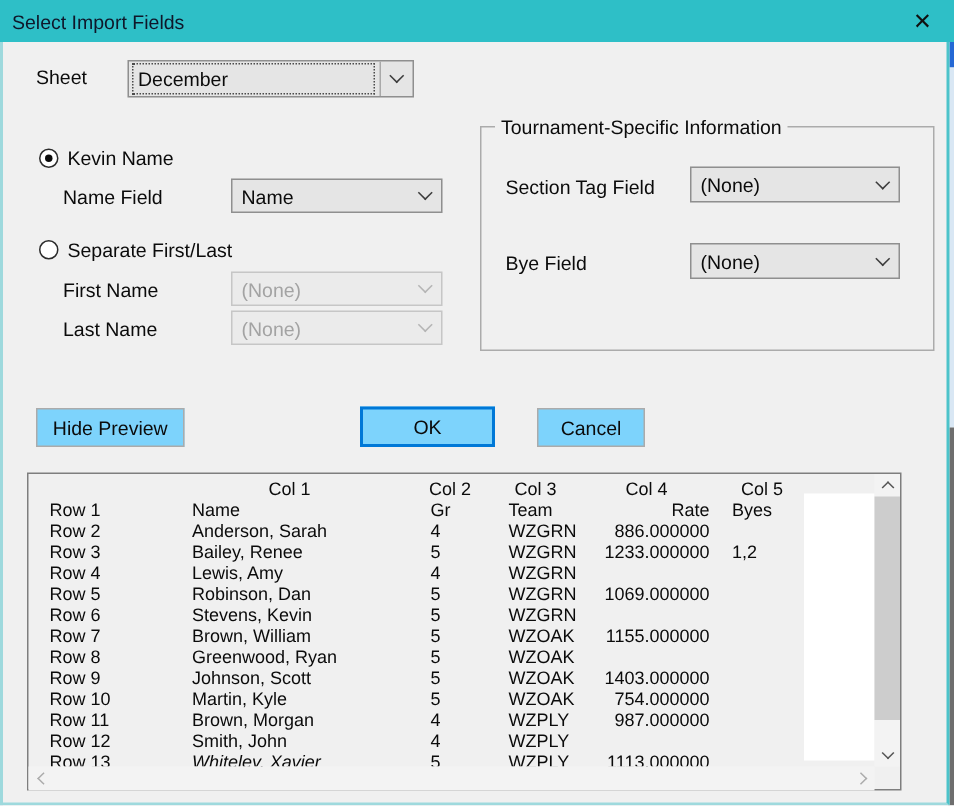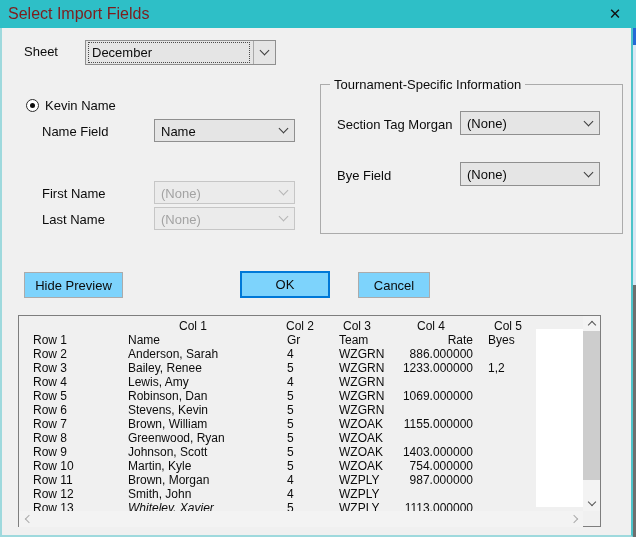--- a/index.html
+++ b/index.html
@@ -6,21 +6,21 @@
   html,body { width:636px; height:537px; font-family:"Liberation Sans", sans-serif; }
   .screen { position:relative; width:636px; height:537px; background:#F0F0F0; overflow:hidden; }
 
   
   .bg-blue   { position:absolute; left:632px; top:28px;  width:4px; height:17px;  background:#2468D5; }
   .bg-lblue  { position:absolute; left:632px; top:45px;  width:4px; height:240px; background:#D9E7F4; }
   .bg-dgray  { position:absolute; left:632px; top:285px; width:4px; height:252px; background:#6E6E6E; }
 
   .titlebar { position:absolute; left:0; top:0; width:636px; height:28px; background:#2EBFC7;
               display:flex; align-items:center; }
-  .title { color:#7f1d1d; font-size:16px; padding-left:8px; }
+  .title { color:#0f172a; font-size:13px; padding-left:8px; }
   .close-btn { position:absolute; right:6px; top:0; width:30px; height:28px; display:flex;
                align-items:center; justify-content:center; font-size:15px; color:#101010; cursor:pointer; }
 
   .dialog { position:absolute; left:0; top:28px; width:633px; height:509px; background:#F0F0F0;
             border-left:2px solid #9ED9DD; border-bottom:2px solid #9ED9DD; border-right:2px solid #4CC3CA; }
 
   .lbl { position:absolute; font-size:13px; color:#0B0B0B; white-space:nowrap; }
 
   
   .combo { position:absolute; background:#E5E5E5; border:1px solid #8F8F8F; }
@@ -102,39 +102,43 @@
       <span class="rb"></span>
       <span class="rlabel">Kevin Name</span>
     </div>
     <span class="lbl" style="left:40px; top:96px;">Name Field</span>
     <div class="combo" style="left:152px; top:91px; width:141px; height:23px;">
       <span class="val">Name</span>
       <span class="btn">
           <i class="chev"></i>
         </span>
     </div>
+    <div class="radio" style="left:24px; top:131px;">
+      <span class="rb"></span>
+      <span class="rlabel">Separate First/Last</span>
+    </div>
     <span class="lbl" style="left:40px; top:158px;">First Name</span>
     <div class="combo disabled" style="left:152px; top:153px; width:141px; height:23px;">
       <span class="val">(None)</span>
       <span class="btn">
           <i class="chev"></i>
         </span>
     </div>
     <span class="lbl" style="left:40px; top:184px;text-align:right;">Last Name</span>
     <div class="combo disabled" style="left:152px; top:179px; width:141px; height:23px;">
       <span class="val">(None)</span>
       <span class="btn">
           <i class="chev"></i>
         </span>
     </div>
 
     <div class="group" style="left:318px; top:56px; width:303px; height:150px;">
       <span class="group-title">Tournament-Specific Information</span>
     </div>
-    <span class="lbl" style="left:335px; top:89px;">Section Tag Morgan</span>
+    <span class="lbl" style="left:335px; top:89px;">Section Tag Field</span>
     <div class="combo" style="left:458px; top:83px; width:140px; height:24px;">
       <span class="val">(None)</span>
       <span class="btn">
           <i class="chev"></i>
         </span>
     </div>
     <span class="lbl" style="left:335px; top:140px;">Bye Field</span>
     <div class="combo" style="left:458px; top:134px; width:140px; height:24px;">
       <span class="val">(None)</span>
       <span class="btn">

